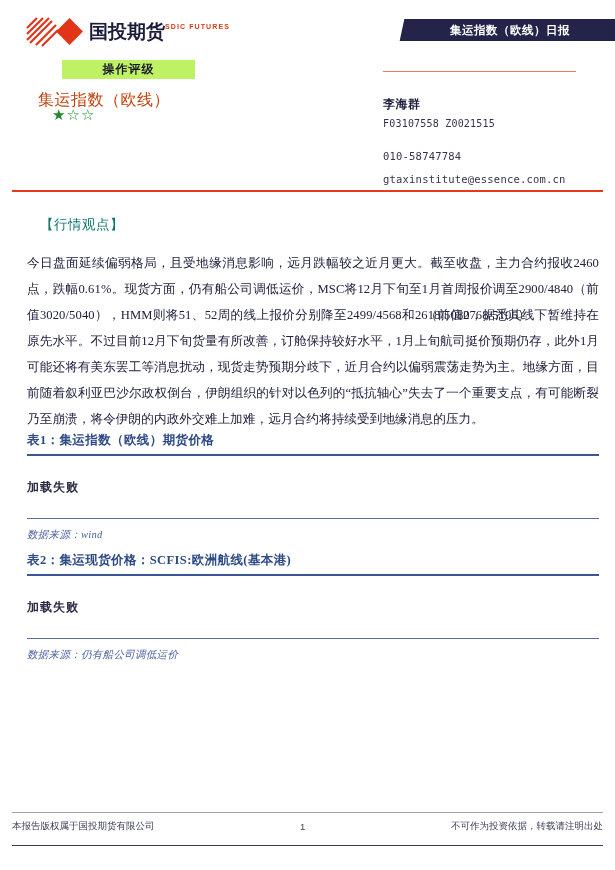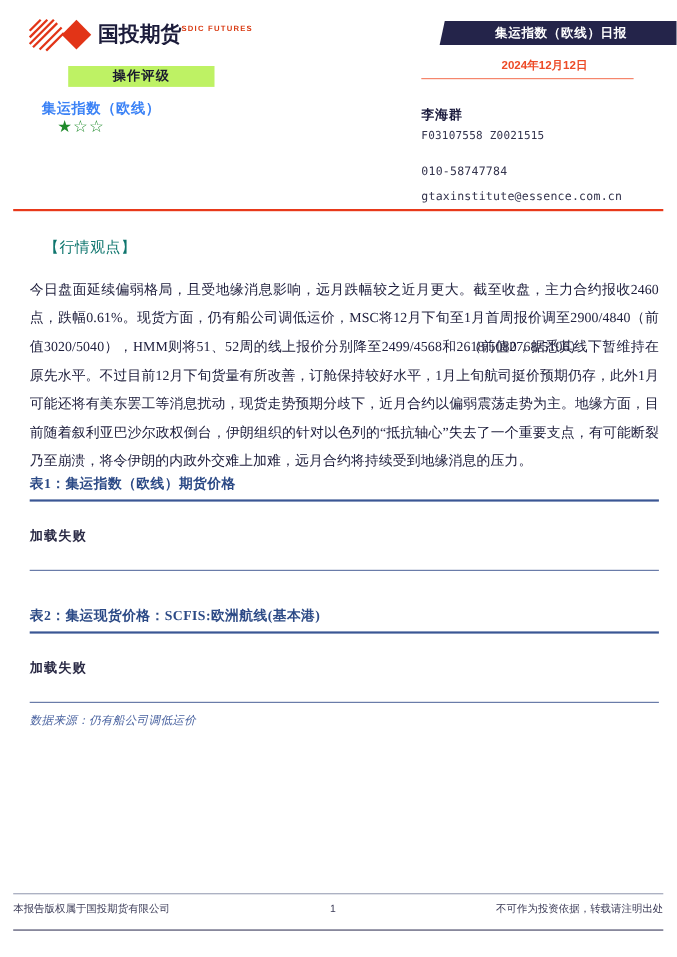--- a/index.html
+++ b/index.html
@@ -83,23 +83,23 @@
     font-weight: bold;
     font-size: 12px;
     color: #1a1a2e;
     letter-spacing: 1px;
   }
 
   .rating-name {
     position: absolute;
     left: 38px;
     top: 90px;
-    font-weight: bold;
-    font-size: 13px;
-    color: #3b82f6;
+    font-weight: normal;
+    font-size: 16px;
+    color: #c2410c;
     letter-spacing: 0.5px;
   }
   .stars {
     position: absolute;
     left: 52px;
     top: 108px;
     font-size: 15px;
     line-height: 15px;
     color: #1f8b2b;
     letter-spacing: 1px;
@@ -341,21 +341,20 @@
     </div>
 
     <div class="rating-name">集运指数（欧线）</div>
     <div class="stars">★☆☆</div>
 
     <div class="banner">
       <div class="banner-shape"></div>
       <div class="banner-label">集运指数（欧线）日报</div>
     </div>
 
-    <div class="report-date">2024年12月12日</div>
     <div class="date-rule"></div>
 
     <div class="author-name">李海群</div>
     <div class="author-cert">F03107558 Z0021515</div>
     <div class="author-phone">010-58747784</div>
     <div class="author-email">gtaxinstitute@essence.com.cn</div>
 
     <div class="header-rule"></div>
   </div>
 
@@ -363,20 +362,21 @@
 
   <div class="paragraph"><span>今日盘面延续偏弱格局，且受地缘消息影响，远月跌幅较之近月更大。截至收盘，主力合约报收2460点，跌幅0.61%。现货方面，仍有船公司调低运价，MSC将12月下旬至1月首周报价调至2900/4840（前值3020/5040），HMM则将51、52周的线上报价分别降至2499/4568和</span><span class="collide"><span>2618/5080</span><span class="over">（前值2768/5106）</span></span><span>，据悉其线下暂维持在原先水平。不过目前12月下旬货量有所改善，订舱保持较好水平，1月上旬航司挺价预期仍存，此外1月可能还将有美东罢工等消息扰动，现货走势预期分歧下，近月合约以偏弱震荡走势为主。地缘方面，目前随着叙利亚巴沙尔政权倒台，伊朗组织的针对以色列的“抵抗轴心”失去了一个重要支点，有可能断裂乃至崩溃，将令伊朗的内政外交难上加难，远月合约将持续受到地缘消息的压力。</span></div>
 
   <div class="tbl" id="table1">
     <div class="tbl-title">表1：集运指数（欧线）期货价格</div>
     <div class="tbl-rule-top"></div>
     <div class="tbl-body">
       <span>加载失败</span>
     </div>
     <div class="tbl-rule-bottom"></div>
+    <div class="tbl-source">数据来源：wind</div>
   </div>
 
   <div class="tbl" id="table2">
     <div class="tbl-title">表2：集运现货价格：SCFIS:欧洲航线(基本港)</div>
     <div class="tbl-rule-top"></div>
     <div class="tbl-body">
       <span>加载失败</span>
     </div>
     <div class="tbl-rule-bottom"></div>
     <div class="tbl-source">数据来源：仍有船公司调低运价</div>

